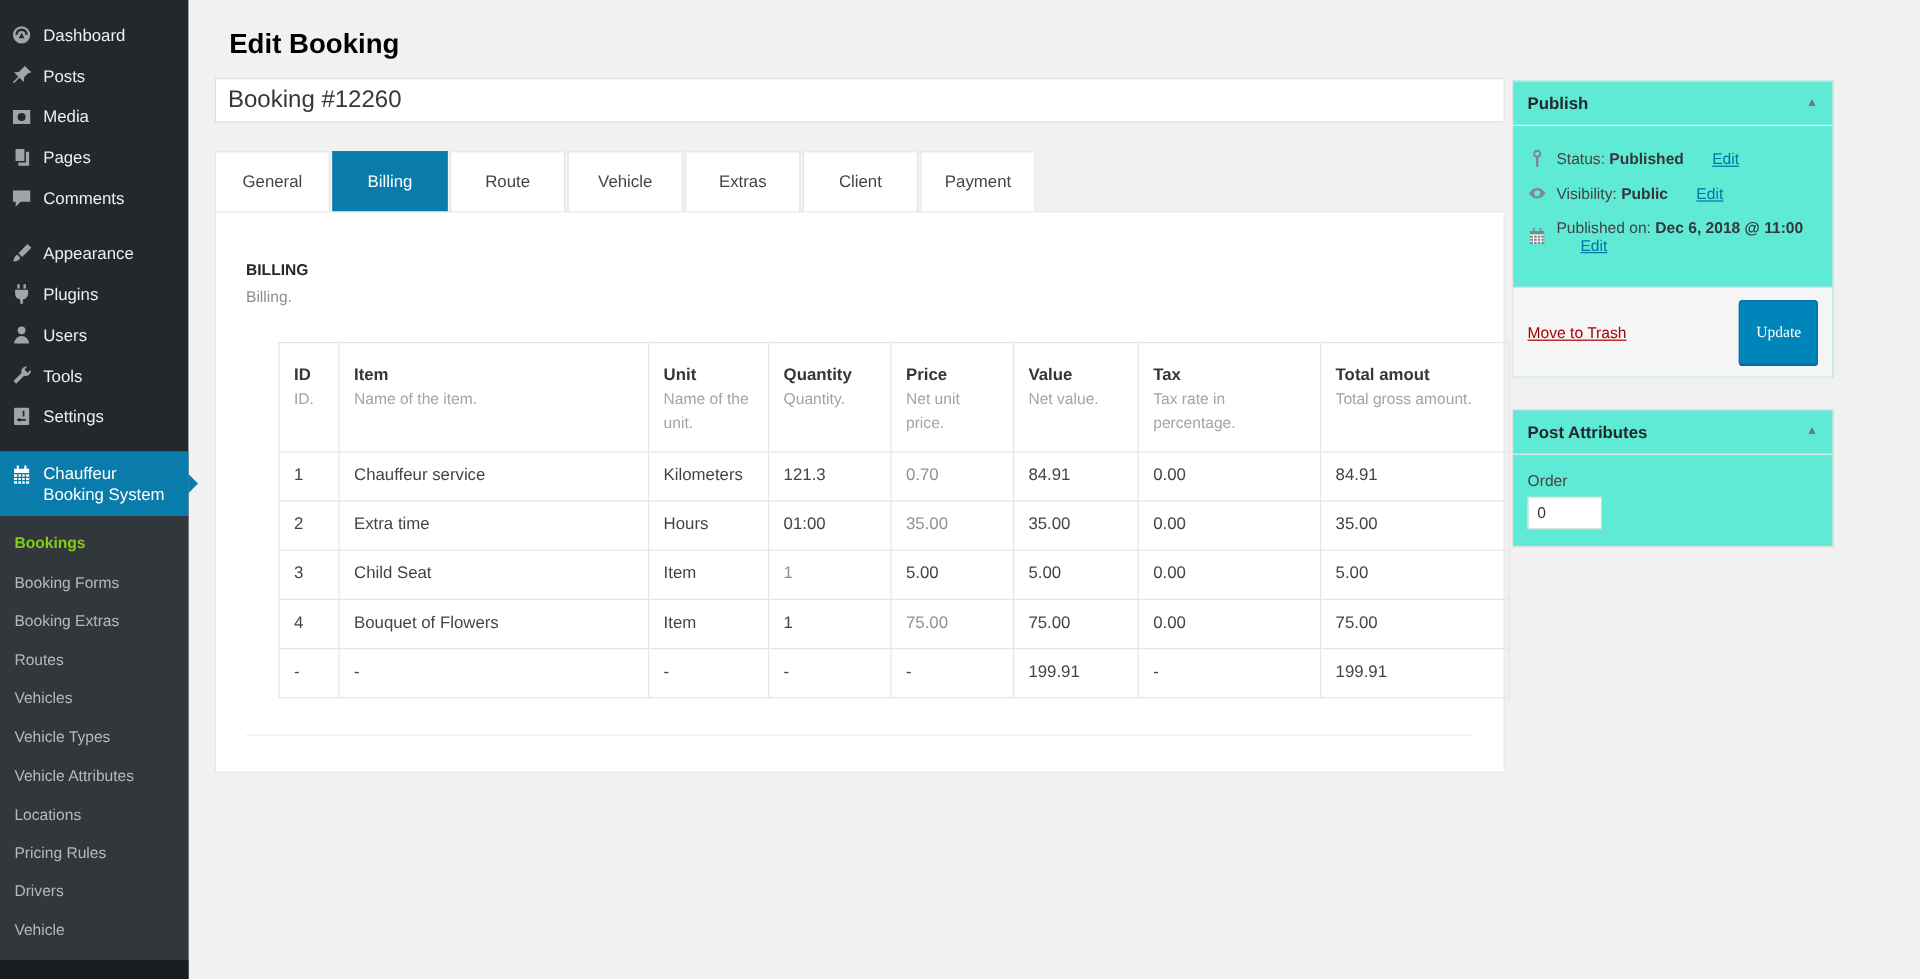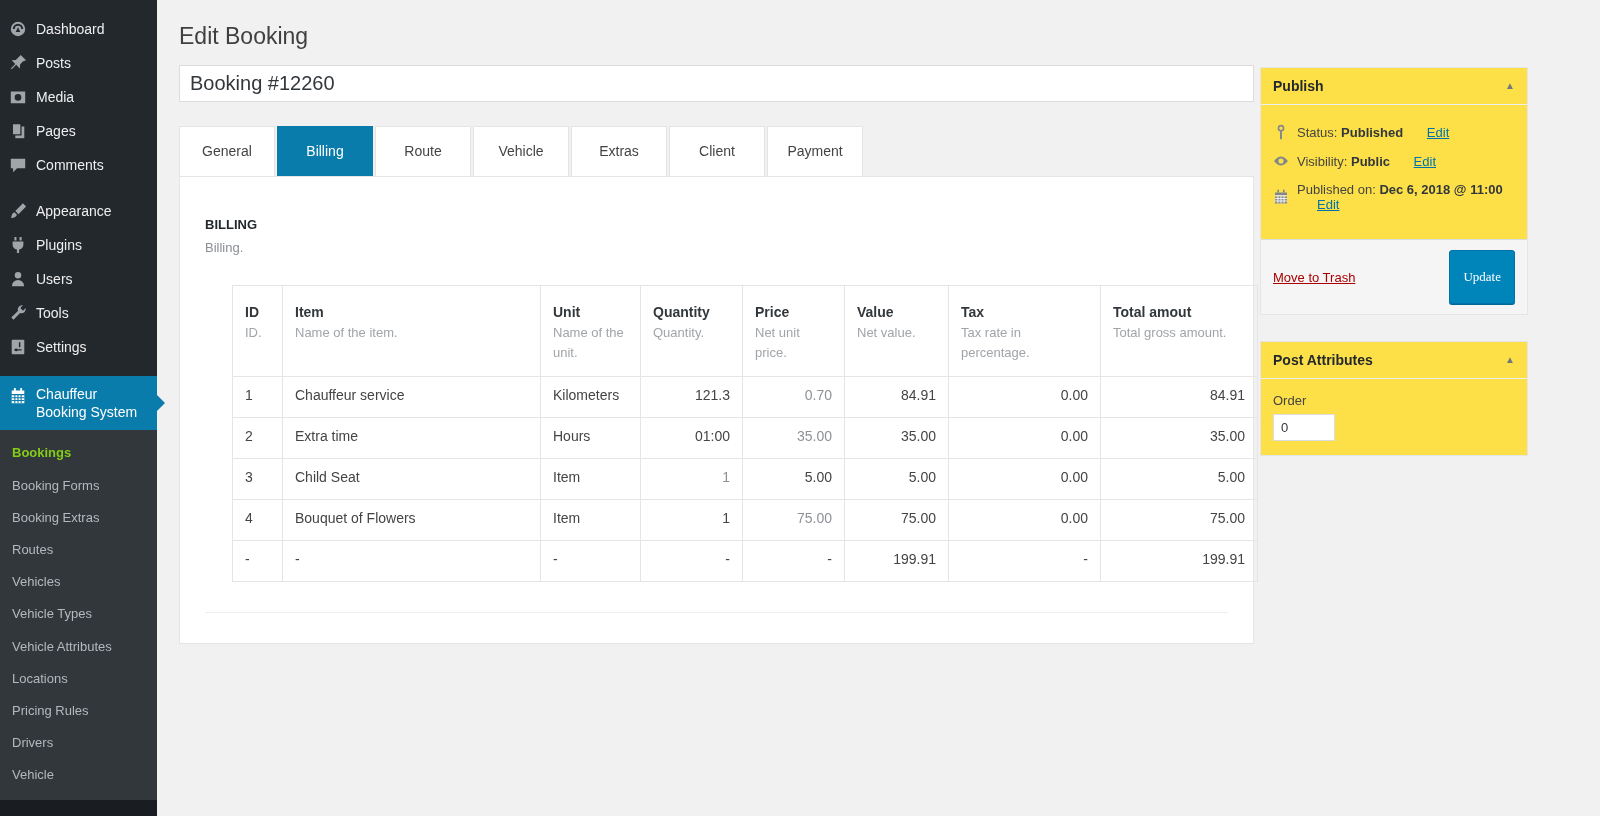--- a/index.html
+++ b/index.html
@@ -32,21 +32,21 @@
   }
   .submenu { list-style:none; margin:0; padding:7px 0 10px; background:#32373c; }
   .submenu li {
     padding:7px 12px 7px 12px; font-size:13px; color:#b4b9be; cursor:pointer; line-height:1.4;
   }
   .submenu li.current { color:#84cc16; font-weight:bold; }
   .sidebar-bottom-strip { position:absolute; bottom:0; left:0; width:157px; height:16px; background:#191d21; }
 
   
   .main { margin-left:157px; padding:10px 55px 0 22px; }
-  h1.page-title { font-size:23px; font-weight:400; color:#404040; margin:13px 0 15px; padding:0; }
+  h1.page-title { font-size:23px; font-weight:700; color:#000000; margin:13px 12px 15px; padding:0; }
   .columns { display:flex; align-items:flex-start; gap:6px; }
   .left-col { width:1075px; flex:0 0 1075px; }
   .right-col { width:268px; flex:0 0 268px; margin-top:2px; }
 
   .title-input {
     width:100%; height:37px; font-size:20px; padding:3px 10px;
     border:1px solid #ddd; background:#fff; color:#32373c;
     font-family:"Liberation Sans", sans-serif; outline:none;
   }
 
@@ -65,29 +65,29 @@
     padding:40px 25px 30px;
   }
   .section-heading { font-size:13px; font-weight:bold; color:#23282d; margin:0 0 8px; }
   .section-sub { font-size:13px; color:#8a8f94; margin:0 0 30px; }
 
   table.billing { border-collapse:collapse; width:1025px; table-layout:fixed; font-size:14px; color:#444;margin-left:27px; }
   table.billing th, table.billing td { border:1px solid #e5e5e5; padding:10px 12px; vertical-align:top; }
   table.billing th { font-weight:normal; text-align:left; padding-top:18px; padding-bottom:14px; }
   th .col-title { display:block; font-weight:bold; color:#32373c; font-size:14px; margin-bottom:3px; }
   th .col-sub { display:block; color:#a0a5aa; font-size:13px; line-height:1.5; }
-  .num, th.num { text-align:right; }
+  .num, th.num { }
   td { height:41px; vertical-align:middle; }
   .c-id{width:50px;} .c-item{width:258px;} .c-unit{width:100px;} .c-qty{width:102px;}
   .c-price{width:102px;} .c-value{width:104px;} .c-tax{width:152px;} .c-total{width:157px;}
   td.dim { color:#8d9297; }
   .bottom-sep { border:none; border-top:1px solid #eee; margin:30px 0 0; }
 
   
-  .side-panel { background:#fde047; border:1px solid #e5e5e5; margin-bottom:26px; }
+  .side-panel { background:#5eead4; border:1px solid #e5e5e5; margin-bottom:26px; }
   .side-panel-header {
     display:flex; justify-content:space-between; align-items:center;
     padding:10px 12px; border-bottom:1px solid #eee;
     font-size:14px; font-weight:bold; color:#23282d;
   }
   .toggle-arrow { color:#72777c; font-size:10px; cursor:pointer; line-height:1; }
   .side-panel-body { padding:6px 12px 14px; }
   .misc-line { display:flex; align-items:center; gap:8px; margin:13px 0; font-size:13px; color:#444; }
   .misc-line .pi { width:16px; height:16px; flex:0 0 16px; color:#82878c; display:inline-flex; }
   .misc-line b { color:#32373c; }

